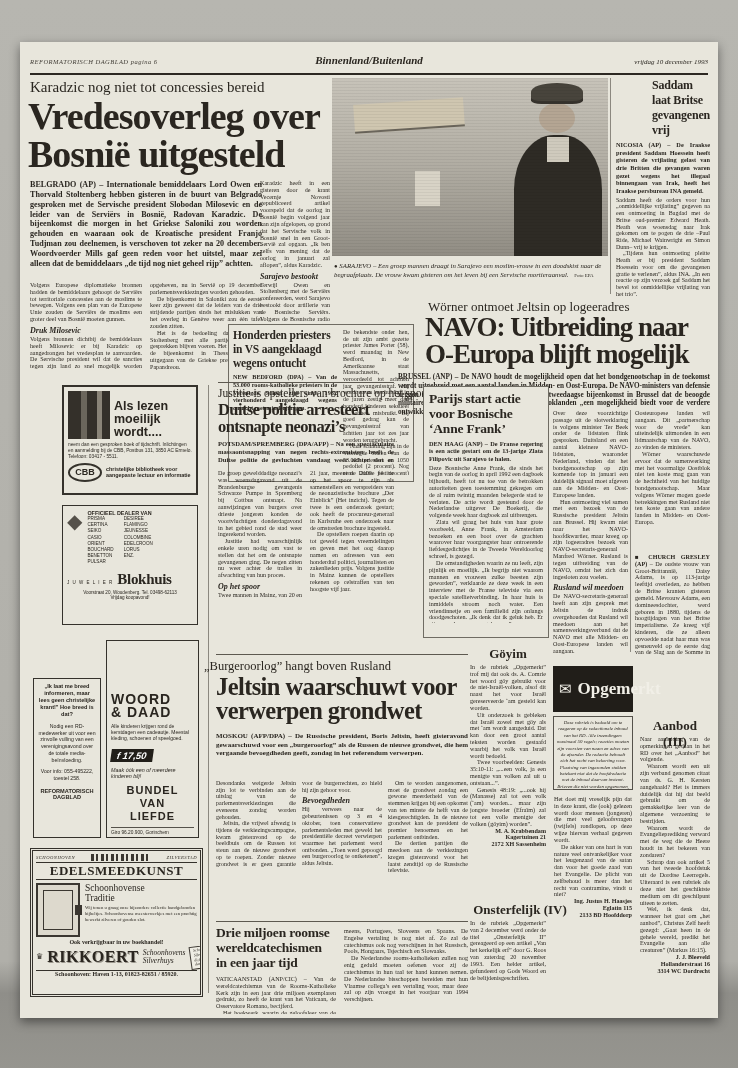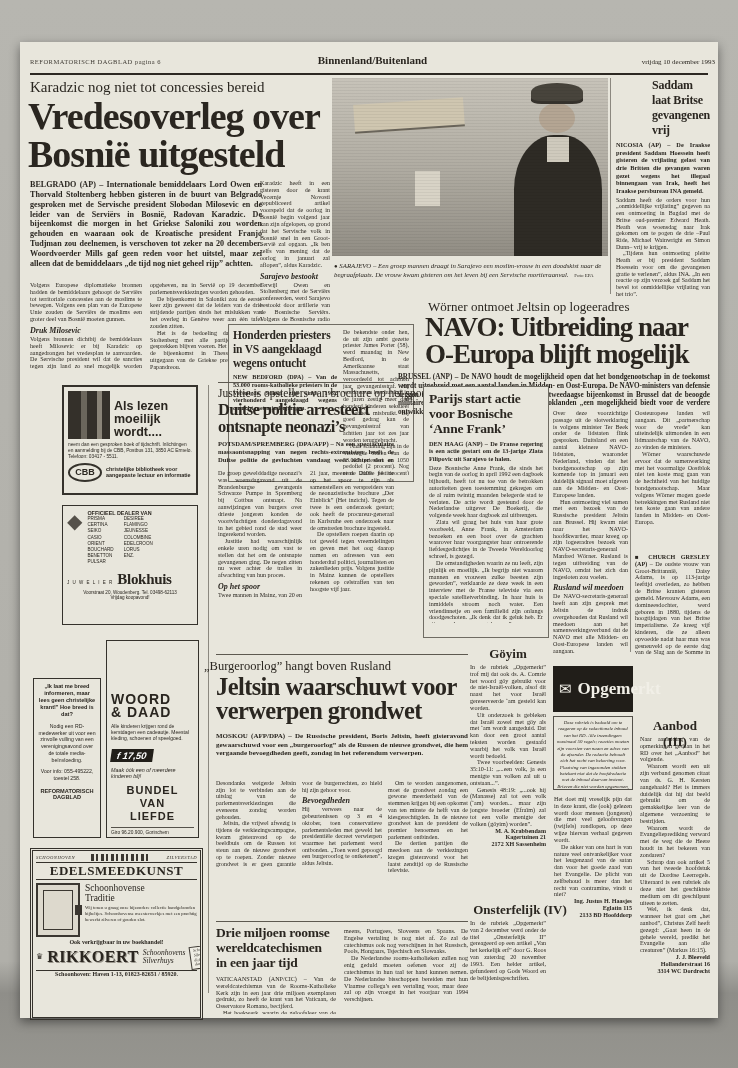--- a/index.html
+++ b/index.html
@@ -37,21 +37,21 @@
   
   .ad{overflow:hidden;}
   .badge{display:inline-block;background:#211e19;color:#fff;font:bold italic 9.5px "Liberation Sans",sans-serif;
          padding:1px 6px;transform:skewX(-8deg);}
 </style>
 </head>
 <body>
 
 <div class="page">
 
-  <div class="abs" style="left:10px;right:3px;top:12px;height:16px;">
+  <div class="abs" style="left:10px;right:10px;top:12px;height:16px;font-style:italic;">
     <span class="abs" style="left:0;top:4px;font-size:6.5px;letter-spacing:.5px;color:#403c35;">REFORMATORISCH DAGBLAD pagina 6</span>
     <span class="abs" style="left:0;right:0;top:0;text-align:center;font-size:11px;font-weight:bold;">Binnenland/Buitenland</span>
     <span class="abs" style="right:0;top:4px;font-size:7px;">vrijdag 10 december 1993</span>
   </div>
   <div class="abs" style="left:10px;right:10px;top:31px;border-top:2px solid #2c2822;"></div>
 
   <div class="abs kick" style="left:10px;top:37px;">Karadzic nog niet tot concessies bereid</div>
   <div class="abs hl" style="left:8px;top:56px;font-size:38px;">
     <span>Vredesoverleg over</span>
     <span>Bosnië uitgesteld</span>
@@ -285,21 +285,21 @@
       <div style="font-size:11px;">VAN</div>
       <div style="font-size:11px;">LIEFDE</div>
     </div>
     <div class="lines" style="font-size:4.8px;line-height:1.3;margin-top:5px;border-top:1px solid #55524b;padding-top:2px;">
         <p>Giro 96.20.900, Gorinchem</p>
         <p>ING Bank 68.23.44.222</p>
         <p>Telefoon 01830 - 24288</p>
       </div>
   </div>
 
-  <div class="abs ad" style="left:10px;top:806px;width:173px;height:172px;border:3px double #35322c;box-sizing:border-box;padding:3px;">
+  <div class="abs ad" style="left:10px;top:806px;width:173px;height:149px;border:3px double #35322c;box-sizing:border-box;padding:3px;">
     <div style="display:flex;justify-content:space-between;align-items:center;">
       <span style="font-size:4.6px;font-style:italic;letter-spacing:.5px;">SCHOONHOVEN</span>
       <span style="display:inline-block;width:60px;height:7px;background:repeating-linear-gradient(90deg,#3b3731 0 3px,transparent 3px 5px,#3b3731 5px 7px,transparent 7px 10px);"></span>
       <span style="font-size:4.6px;font-style:italic;letter-spacing:.5px;">ZILVERSTAD</span>
     </div>
     <div style="text-align:center;font-weight:bold;font-size:13px;letter-spacing:.5px;border-top:1px solid #35322c;border-bottom:1px solid #35322c;margin-top:1px;">EDELSMEEDKUNST</div>
     <div style="display:flex;gap:5px;margin-top:3px;">
       <div style="width:40px;height:50px;border:2px solid #3b3731;background:#ddd9cd;position:relative;">
         <div class="abs" style="left:5px;top:5px;right:5px;bottom:5px;border:1px solid #3b3731;"></div>
         <div class="abs" style="right:-4px;top:20px;width:7px;height:10px;background:#3b3731;"></div>

